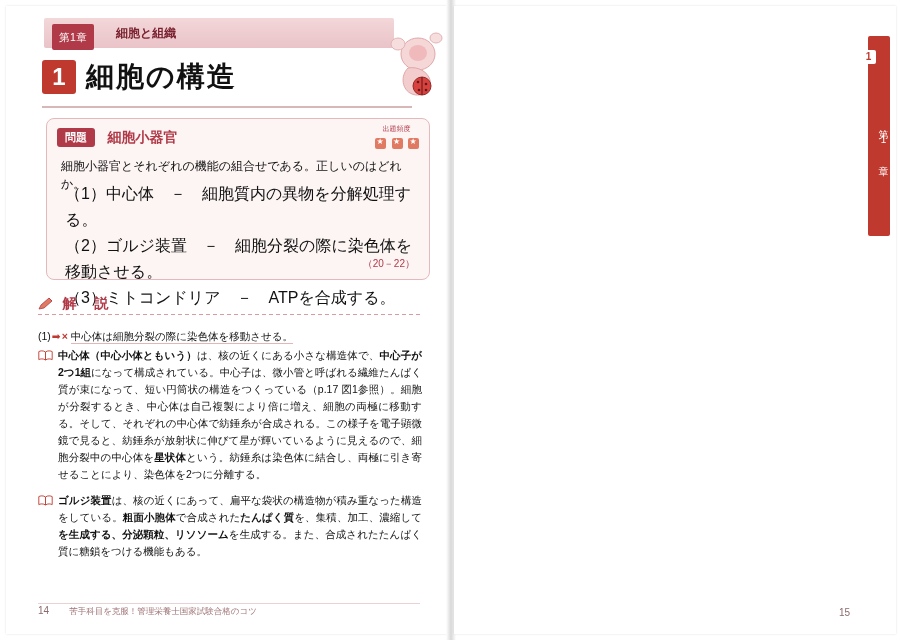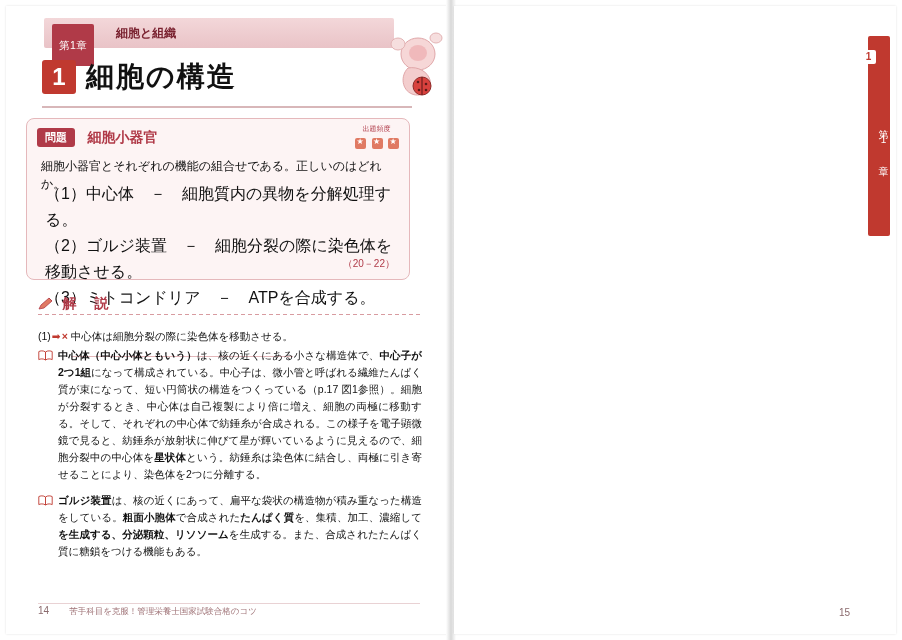--- a/index.html
+++ b/index.html
@@ -29,21 +29,21 @@
   }
 
   
   .chap-bar{
     position:absolute;left:38px;top:12px;width:350px;height:30px;
     background:linear-gradient(to bottom,#f3d7d9,#e9c3c7);
     border-radius:2px;
   }
   .chap-tag{
     position:absolute;left:8px;top:6px;height:18px;line-height:18px;
-    background:#b03a48;color:#fff;font-size:10.5px;padding:12px 7px;border-radius:2px;
+    background:#b03a48;color:#fff;font-size:10.5px;padding:4px 7px;border-radius:2px;
     letter-spacing:.5px;
   }
   .chap-title{
     position:absolute;left:72px;top:6px;height:18px;line-height:18px;
     color:#7a2230;font-size:12px;font-weight:bold;
   }
 
   
   .title-row{
     position:absolute;left:36px;top:52px;width:330px;height:46px;
@@ -61,21 +61,21 @@
     position:absolute;left:36px;top:100px;width:370px;height:2px;background:#d8b7b9;
   }
 
   
   .illus{
     position:absolute;left:372px;top:18px;width:78px;height:86px;
   }
 
   
   .qbox{
-    position:absolute;left:20px;top:112px;width:382px;height:160px;
+    position:absolute;left:40px;top:112px;width:382px;height:160px;
     border:1px solid #e5b8bb;border-radius:8px;background:#fdf4f4;
   }
   .qbox-head{
     position:absolute;left:10px;top:9px;height:20px;
   }
   .qtag{
     display:inline-block;background:#b03a48;color:#fff;font-size:11px;font-weight:bold;
     padding:2px 8px;border-radius:3px;vertical-align:middle;
   }
   .qhead-text{
@@ -127,21 +127,21 @@
   .left-col{left:32px;top:322px;width:384px;}
 
   .item{margin-bottom:9px;}
   .item-head{
     font-size:10.5px;color:#111;margin-bottom:2px;white-space:nowrap;
   }
   .num{color:#111;}
   .arrow{color:#c0392f;margin:0 1px;}
   .mark-x{color:#c0392f;font-weight:bold;}
   .head-text{
-    border-bottom:1px solid #e3b7ba;padding-bottom:14px;
+    border-bottom:1px solid #e3b7ba;padding-bottom:1px;
   }
   .body{
     position:relative;padding-left:20px;text-align:justify;
   }
   .book-icon{
     position:absolute;left:0;top:2px;width:15px;height:11px;
   }
   b{font-weight:bold;margin-top:20px;}
 
   

